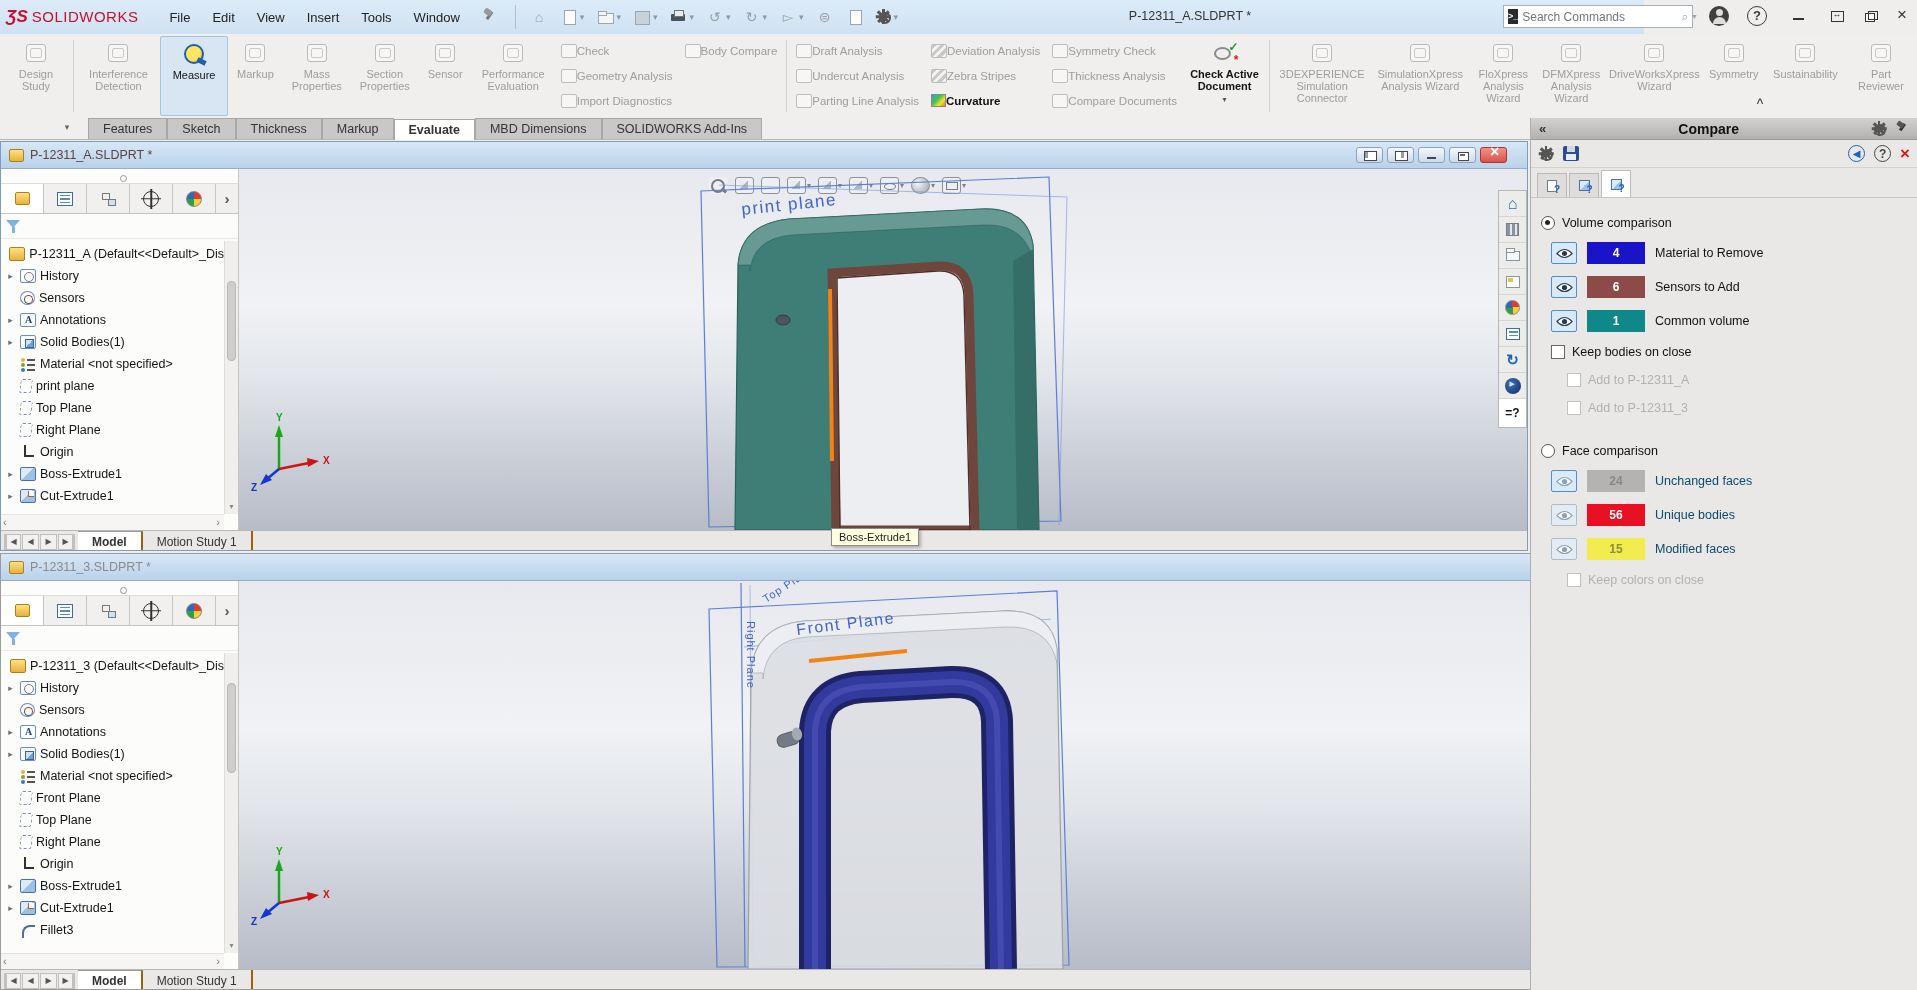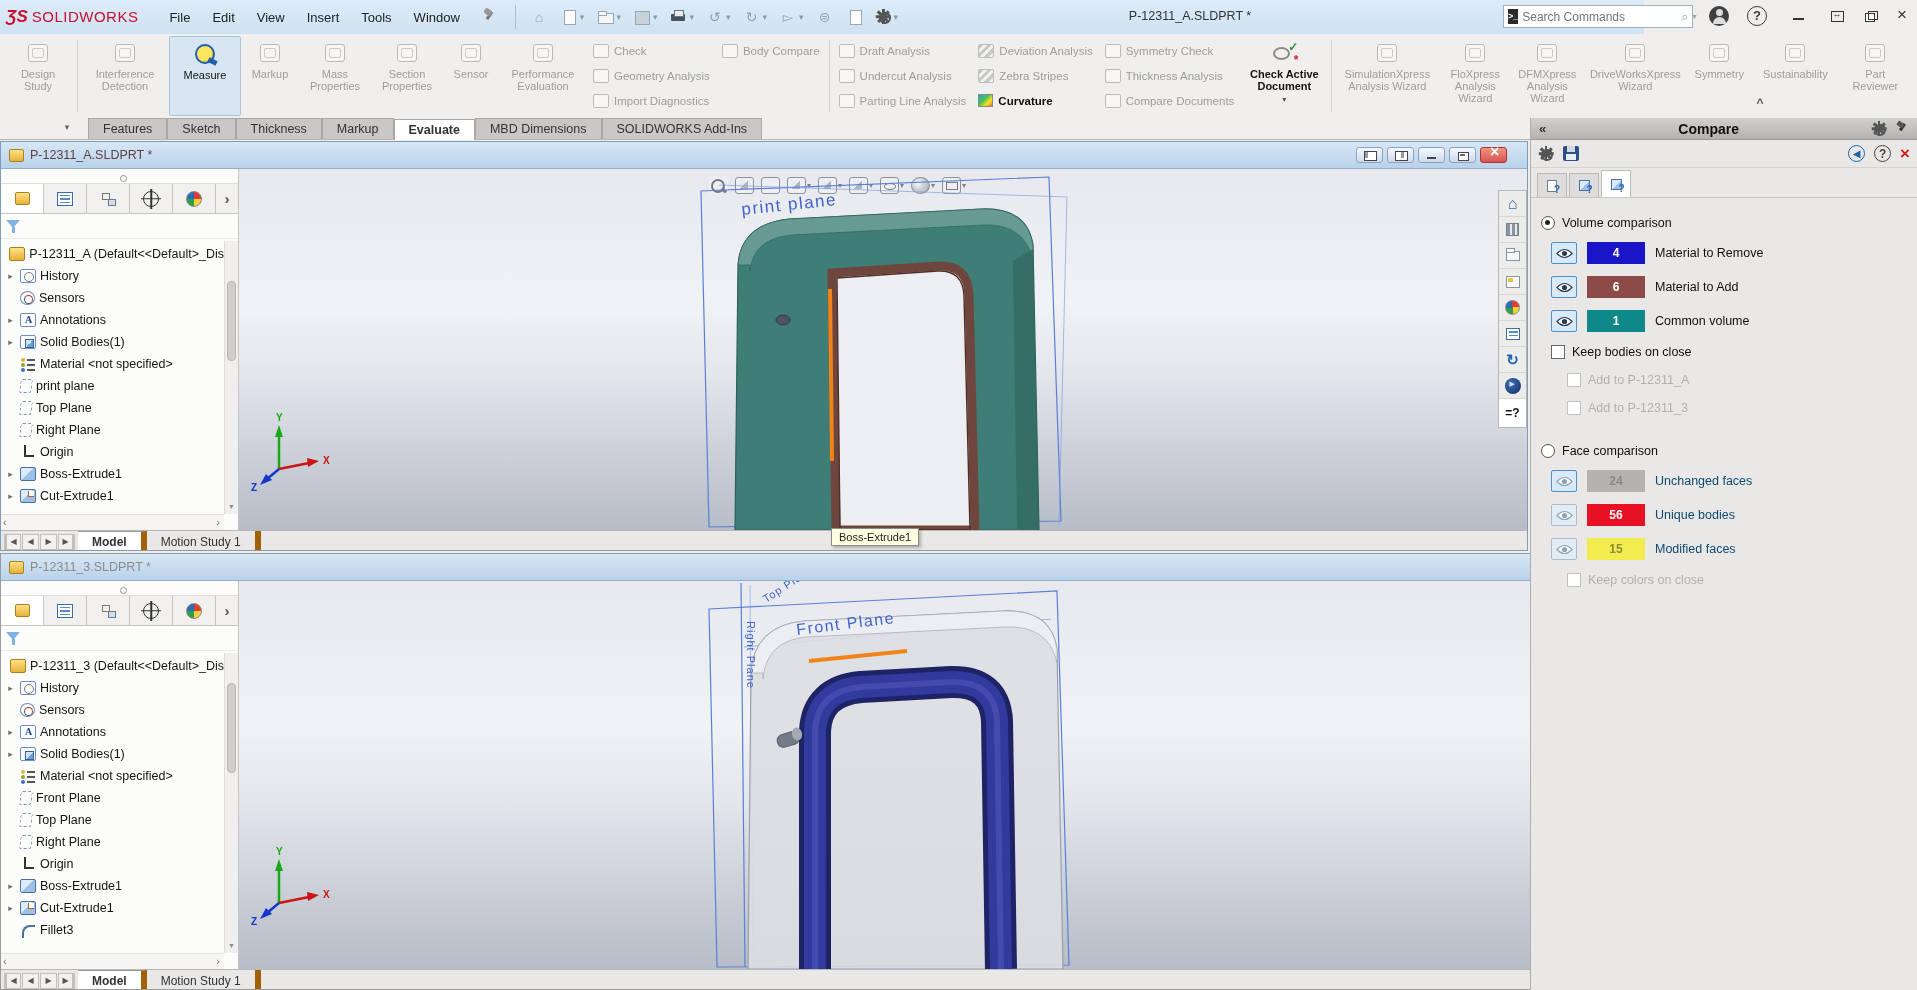--- a/index.html
+++ b/index.html
@@ -59,21 +59,21 @@
 .gico{display:inline-block;width:20px;height:18px;border:1.5px solid #b9b9b7;border-radius:3px;position:relative;background:#f7f6f5}
 .gico::after{content:"";position:absolute;left:3px;top:3px;right:3px;bottom:3px;border:1px solid #c9c9c7;border-radius:2px}
 .ric .measure-ic{width:20px;height:20px;border-radius:50%;background:radial-gradient(circle at 40% 40%,#ffe65e 55%,#e3b82e 80%);border:2px solid #1f5fae;position:relative}
 .ric .measure-ic::after{content:"";position:absolute;right:-4px;bottom:-2px;width:9px;height:5px;background:#1f5fae;transform:rotate(25deg)}
 .curv-ic{display:inline-block;width:15px;height:13px;border:1px solid #888;background:linear-gradient(135deg,#2aa4e0,#46c24e 40%,#f5e32a 70%,#f07326);}
 .cad-ic{position:relative;width:24px;height:20px}
 .cad-ic::before{content:"";position:absolute;left:1px;top:4px;width:13px;height:9px;border:2px solid #8a8a8a;border-radius:50%}
 .cad-ic .chk{position:absolute;right:-2px;top:-3px;color:#2e8f2e;font-weight:bold;font-size:12px}
 .cad-ic .ast{position:absolute;right:-2px;bottom:-4px;color:#d42020;font-weight:bold;font-size:12px}
 .rstackcol{display:flex;flex-direction:column;justify-content:flex-start;padding-top:4px;gap:4px}
-.rsmall{display:flex;align-items:center;gap:5px;height:21px;padding:0 6px;color:#9d9d9d;font-size:11.5px;white-space:nowrap}
+.rsmall{display:flex;align-items:center;height:21px;padding:0 6px;color:#9d9d9d;font-size:11.5px;white-space:nowrap}
 .rsmall .sic{flex:0 0 auto}
 .rsmall.en{color:#111;font-weight:bold}
 .sic{display:inline-block;width:16px;height:14px;border:1.5px solid #bcbcba;border-radius:2px;background:#f7f6f5;position:relative}
 .sic.stripe{background:repeating-linear-gradient(135deg,#c9c9c7 0 3px,#f3f2f1 3px 6px)}
 #ribbon-collapse{left:1748px;top:96px;width:24px;height:16px;color:#555;font-size:12px;text-align:center;line-height:14px}
 #ribbon-collapse::before{content:"^";font-weight:bold}
 
 
 #tabrow{left:0;top:116px;width:1530px;height:24px;background:#f0efed;border-bottom:1px solid #b8b6b3;display:flex;align-items:flex-end;padding-left:8px}
 #tab-flyout{width:26px;height:16px;margin:0 8px 4px 46px;text-align:center;color:#666}
@@ -180,21 +180,21 @@
 #tooltip1{left:830px;top:386px;z-index:5}
 
 
 .bottombar{position:absolute;left:0;right:0;height:22px;background:#e9e8e6;border-top:1px solid #b9b7b4;display:flex;align-items:stretch}
 #win1 .bottombar{top:388px}
 #win2 .bottombar{top:415px}
 .navbtns{display:flex;align-items:center;padding:0 3px;gap:1px}
 .nbtn{width:17px;height:16px;border:1px solid #c2c0bd;background:#f2f1ef;color:#555;font-size:8px;display:flex;align-items:center;justify-content:center}
 .nb-first::before{content:"◀"}.nb-prev::before{content:"◀"}.nb-next::before{content:"▶"}.nb-last::before{content:"▶"}
 .nb-first{border-left-width:3px}.nb-last{border-right-width:3px}
-.mtab{display:flex;align-items:center;padding:0 14px;font-size:12px;color:#333;border-right:6px solid #a16207}
+.mtab{display:flex;align-items:center;padding:0 14px;font-size:12px;color:#333;border-right:2px solid #a16207}
 .mtab.active{background:#fff;font-weight:bold;border-top:1px solid #9a9a9a}
 
 
 #taskstrip{left:1498px;top:190px;width:29px;background:#ececeb;border:1px solid #b9b7b4;display:flex;flex-direction:column}
 .tpi{height:26px;border-bottom:1px solid #d8d6d4;display:flex;align-items:center;justify-content:center;color:#3a6fb0;font-size:14px}
 .tpi.last{background:#fff;height:28px;border-bottom:none}
 .home-g::before{content:"⌂";font-size:16px;color:#2e6cb5;font-weight:bold}
 .lib-g{width:13px;height:13px;background:repeating-linear-gradient(90deg,#8a94a0 0 3px,#e6e9ec 3px 5px);border:1px solid #76808c}
 .fold-g{width:14px;height:10px;background:#f6f7f8;border:1px solid #8a94a0;position:relative}
 .fold-g::after{content:"";position:absolute;left:-1px;top:-4px;width:7px;height:3px;background:#f6f7f8;border:1px solid #8a94a0}
@@ -484,20 +484,28 @@
         </span>
       <span class="rlabel" style="font-weight:bold">Check Active
 Document</span>
       <span style="font-size:8px;color:#555">▾</span>
     </div>
     <div class="rsep"></div>
     <div class="rbig xwide">
       <span class="ric">
           <span class="gico"></span>
         </span>
+      <span class="rlabel">3DEXPERIENCE
+Simulation
+Connector</span>
+    </div>
+    <div class="rbig xwide">
+      <span class="ric">
+          <span class="gico"></span>
+        </span>
       <span class="rlabel">SimulationXpress
 Analysis Wizard</span>
     </div>
     <div class="rbig">
       <span class="ric">
           <span class="gico"></span>
         </span>
       <span class="rlabel">FloXpress
 Analysis
 Wizard</span>
@@ -974,21 +982,21 @@
         <span class="clab">Material to Remove</span>
       </div>
       <div class="cmp-row">
         <span class="eyebtn">
             <svg width="17" height="11">
               <path d="M1 5.5 Q8.5 -2.5 16 5.5 Q8.5 13.5 1 5.5 Z" fill="#fff" stroke="#2a3b4d" stroke-width="1.2"></path>
               <circle cx="8.5" cy="5.5" r="2.6" fill="#2a3b4d"></circle>
             </svg>
           </span>
         <span class="badge" style="background:#8c4a48">6</span>
-        <span class="clab">Material to Add</span>
+        <span class="clab">Sensors to Add</span>
       </div>
       <div class="cmp-row">
         <span class="eyebtn">
             <svg width="17" height="11">
               <path d="M1 5.5 Q8.5 -2.5 16 5.5 Q8.5 13.5 1 5.5 Z" fill="#fff" stroke="#2a3b4d" stroke-width="1.2"></path>
               <circle cx="8.5" cy="5.5" r="2.6" fill="#2a3b4d"></circle>
             </svg>
           </span>
         <span class="badge" style="background:#0e8888">1</span>
         <span class="clab">Common volume</span>

